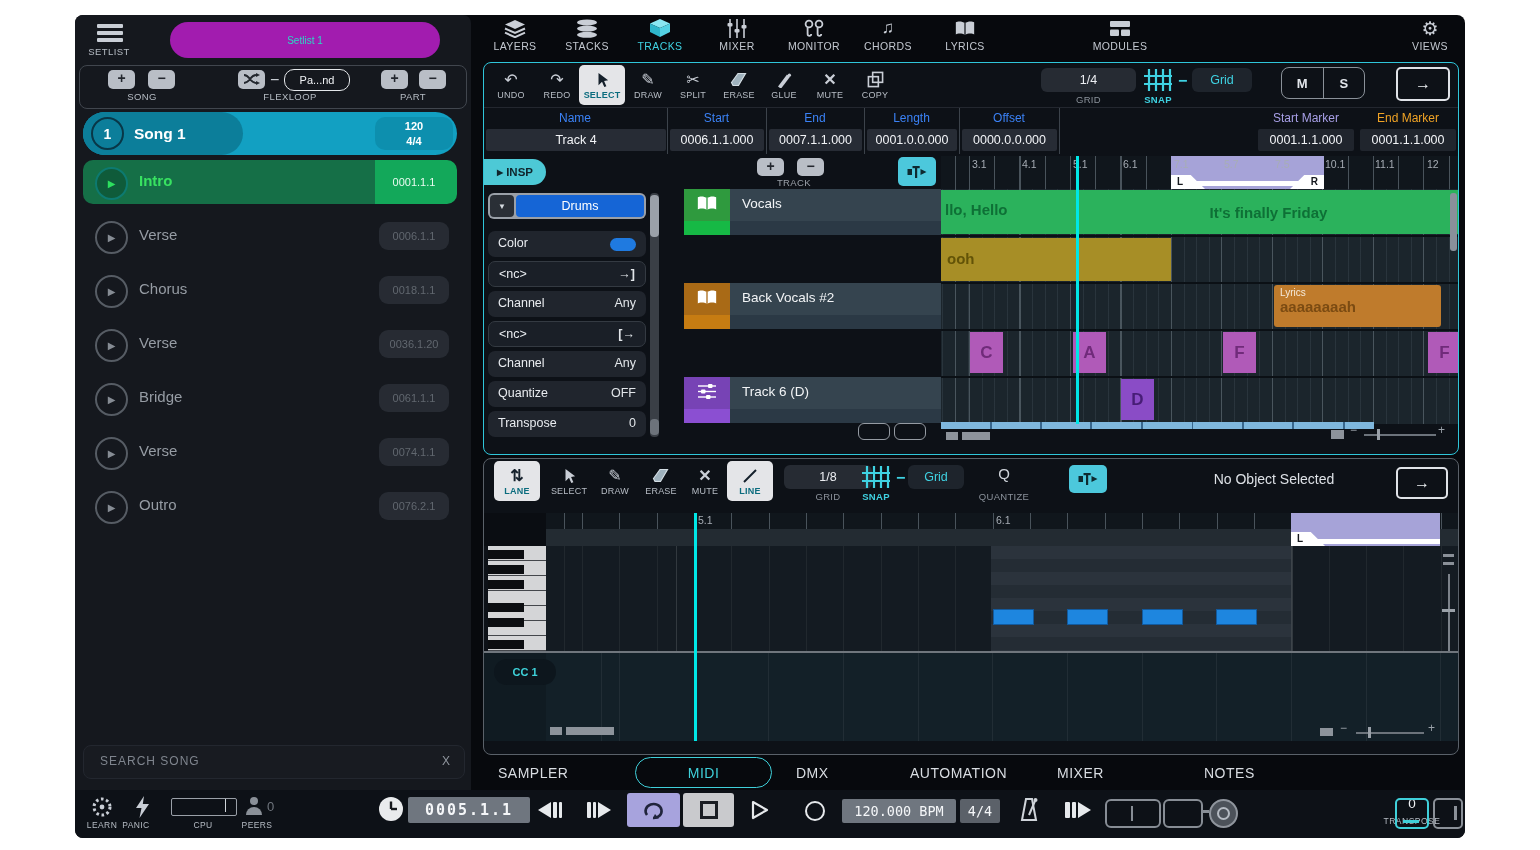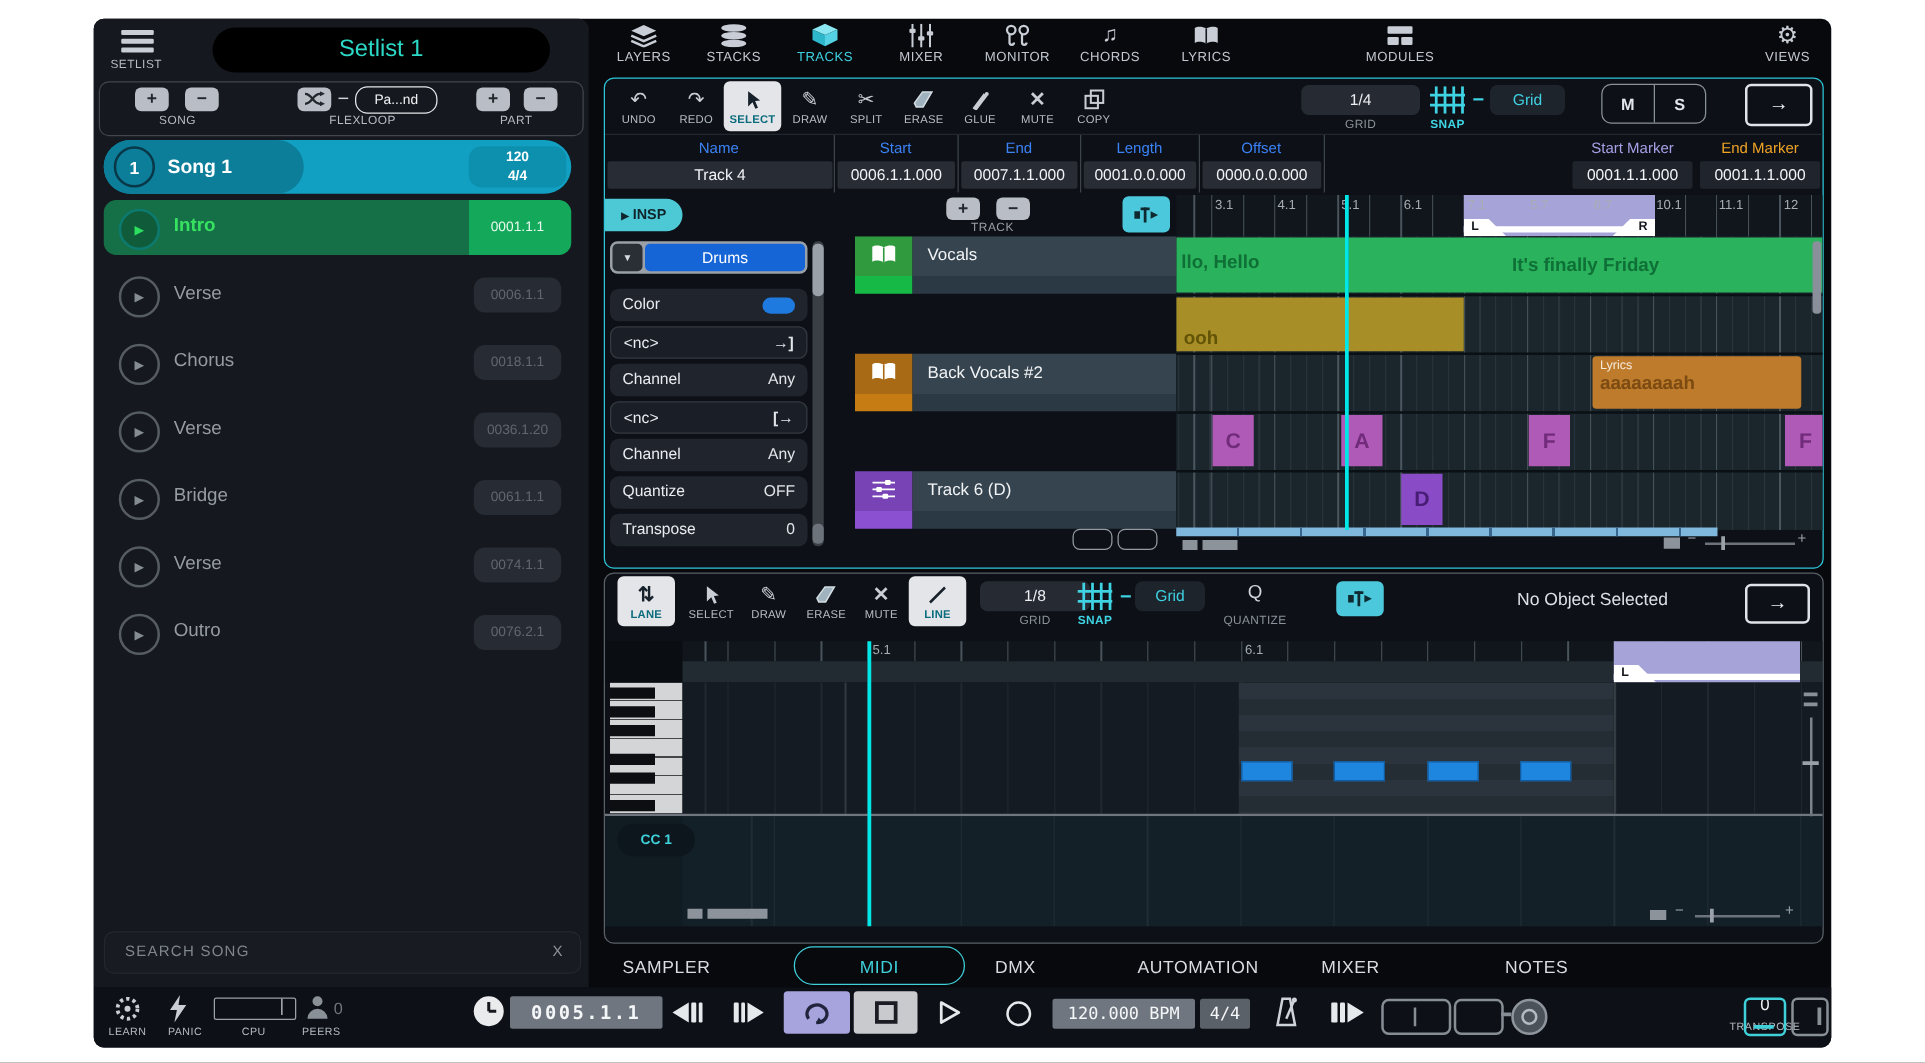--- a/index.html
+++ b/index.html
@@ -3,21 +3,21 @@
 <meta charset="utf-8">
 <style>
   html,body{margin:0;padding:0;background:#fff;width:1540px;height:850px;overflow:hidden;
     font-family:"Liberation Sans",sans-serif;-webkit-font-smoothing:antialiased}
   .abs{position:absolute}
   #app{position:absolute;left:75px;top:15px;width:1390px;height:823px;background:#07090d;border-radius:8px}
   
   #sidebar{position:absolute;left:0;top:0;width:396px;height:775px;background:#15181e;border-radius:8px 8px 0 0;overflow:hidden}
   .burger b{display:block;width:26px;height:4px;background:#c9ced6;margin:0 0 3px;border-radius:1px}
   .sm-lb{font-size:9.5px;color:#b6bcc4;letter-spacing:.4px;text-align:center}
-  .pill-dark{background:#000000;border-radius:18px;color:#2bd9c6;font-size:19px;display:flex;align-items:center;justify-content:center}
+  .pill-dark{background:#a21caf;border-radius:18px;color:#2bd9c6;font-size:10px;display:flex;align-items:center;justify-content:center}
   .ctlbox{border:1px solid #41464e;border-radius:8px}
   .sq{width:27px;height:19px;background:#b9bec6;border-radius:5px;color:#23272e;font-weight:bold;
       font-size:14px;line-height:17px;text-align:center}
   .valbox{border:1.5px solid #e4e7ea;border-radius:10px;color:#f0f2f5;font-size:11px;display:flex;align-items:center;justify-content:center}
   .songrow{left:8px;top:97px;width:374px;height:43px;background:#12a0c2;border-radius:22px}
   .songpill{left:0;top:0;width:160px;height:43px;background:#0c7e9a;border-radius:22px;display:flex;align-items:center}
   .numcirc{width:29px;height:29px;border:2px solid rgba(8,42,56,.85);border-radius:50%;color:#fff;font-weight:bold;
      font-size:14px;display:flex;align-items:center;justify-content:center;margin:0 10px 0 8px}
   .songbadge{left:292px;top:5px;width:78px;height:33px;background:#0d8fae;border-radius:10px;color:#fff;
      font-size:11px;font-weight:bold;text-align:center;line-height:1.4;padding-top:2px;box-sizing:border-box}
@@ -389,21 +389,21 @@
             <div class="trap" style="right:0;clip-path:polygon(42% 0,100% 0,100% 100%,0 100%)">
                 <span style="position:absolute;right:6px;top:1px">R</span>
               </div>
           </div>
           <div class="rlbl" style="left:31px">3.1</div>
           <div class="rlbl" style="left:81px">4.1</div>
           <div class="rlbl" style="left:132px">5.1</div>
           <div class="rlbl" style="left:182px">6.1</div>
           <div class="rlbl" style="left:233px">7.1</div>
           <div class="rlbl" style="left:283px">5.7</div>
-          <div class="rlbl" style="left:334px">6.7</div>
+          <div class="rlbl" style="left:334px">7.5</div>
           <div class="rlbl" style="left:384px">10.1</div>
           <div class="rlbl" style="left:434px">11.1</div>
           <div class="rlbl" style="left:486px">12</div>
         </div>
       </div>
 
       <div class="abs" style="left:4px;top:130px;width:158px;height:26px;background:#9aa0a8;border-radius:6px;padding:2px;box-sizing:border-box;display:flex;gap:2px">
         <div style="width:24px;background:#2a2f36;border-radius:4px;color:#d5dae0;font-size:8px;display:flex;align-items:center;justify-content:center">▼</div>
         <div style="flex:1;background:#1565d6;border-radius:4px;color:#fff;font-size:12.5px;display:flex;align-items:center;justify-content:center">Drums</div>
       </div>
@@ -481,21 +481,21 @@
         </div>
       </div>
 
       <div class="abs" style="left:457px;top:126px;width:519px;height:235px;overflow:hidden;background:#1b252c;background-image:repeating-linear-gradient(90deg,rgba(170,190,200,.10) 0 1px,transparent 1px 12.625px),repeating-linear-gradient(90deg,rgba(200,220,230,.20) 0 1px,transparent 1px 50.5px);background-position:28px 0,28px 0">
         <div class="abs" style="left:0;top:46px;width:519px;height:2px;background:#0b1015"></div>
         <div class="abs" style="left:0;top:93px;width:519px;height:2px;background:#0b1015"></div>
         <div class="abs" style="left:0;top:140px;width:519px;height:2px;background:#0b1015"></div>
         <div class="abs" style="left:0;top:187px;width:519px;height:2px;background:#0b1015"></div>
         <div class="clip" style="left:0;top:1px;width:137px;height:44px;background:#2bb25c;border-right:1px solid #17313f;color:#0e7036;padding:11px 0 0 4px;box-sizing:border-box">llo, Hello</div>
         <div class="clip" style="left:138px;top:1px;width:379px;height:44px;background:#2bb25c;color:#0e7036;display:flex;align-items:center;justify-content:center">It's finally Friday</div>
-        <div class="clip" style="left:0;top:49px;width:230px;height:43px;background:#a78e26;color:#625307;padding:24px 0 0 6px;box-sizing:border-box">ooh</div>
+        <div class="clip" style="left:0;top:49px;width:230px;height:43px;background:#a78e26;color:#625307;padding:12px 0 0 6px;box-sizing:border-box">ooh</div>
         <div class="abs" style="left:333px;top:96px;width:167px;height:42px;background:#bf7b2c;border-radius:3px">
           <div class="abs" style="left:6px;top:2px;font-size:10px;color:#f5eadb">Lyrics</div>
           <div class="abs" style="left:6px;top:13px;font-size:15px;font-weight:bold;color:#7b4b12">aaaaaaaah</div>
         </div>
         <div class="chord" style="left:29px;top:143px">C</div>
         <div class="chord" style="left:132px;top:143px">A</div>
         <div class="chord" style="left:282px;top:143px">F</div>
         <div class="chord" style="left:487px;top:143px">F</div>
         <div class="chord" style="left:180px;top:190px;background:#8a4cc6;color:#471d76">D</div>
         <div class="abs" style="left:509px;top:4px;width:7px;height:58px;background:#89909a;border-radius:3px"></div>
@@ -642,21 +642,21 @@
 
   <footer id="transport">
     <div class="abs" style="left:14px;top:5px"><svg width="26" height="24" viewBox="0 0 26 24">
           <circle cx="13" cy="12" r="8" fill="none" stroke="#c9ced6" stroke-width="3" stroke-dasharray="2.6 2.6"></circle>
           <circle cx="13" cy="12" r="2.4" fill="#c9ced6"></circle>
         </svg></div>
     <div class="abs sm-lb" style="left:2px;top:30px;width:50px;font-size:8.5px">LEARN</div>
     <div class="abs" style="left:58px;top:5px"><svg width="18" height="24" viewBox="0 0 18 24">
           <path d="M11 1 3 13 H8.5 L6.5 23 16 9 H9.8Z" fill="#c9ced6"></path>
         </svg></div>
-    <div class="abs sm-lb" style="left:48px;top:30px;width:50px;font-size:8.5px">PANIC</div>
+    <div class="abs sm-lb" style="left:36px;top:30px;width:50px;font-size:8.5px">PANIC</div>
     <div class="abs" style="left:96px;top:8px;width:64px;height:16px;border:1.5px solid #9aa0a8;border-radius:2px">
       <div class="abs" style="right:10px;top:0;width:1.5px;height:13px;background:#cfd4d9"></div>
     </div>
     <div class="abs sm-lb" style="left:96px;top:30px;width:64px;font-size:8.5px">CPU</div>
     <div class="abs" style="left:170px;top:6px"><svg width="18" height="20" viewBox="0 0 18 20">
           <circle cx="9" cy="5" r="4" fill="#8a9098"></circle>
           <path d="M1 19 a8 8 0 0 1 16 0z" fill="#8a9098"></path>
         </svg></div>
     <div class="abs" style="left:192px;top:9px;color:#6f757d;font-size:13px">0</div>
     <div class="abs sm-lb" style="left:152px;top:30px;width:60px;font-size:8.5px">PEERS</div>

